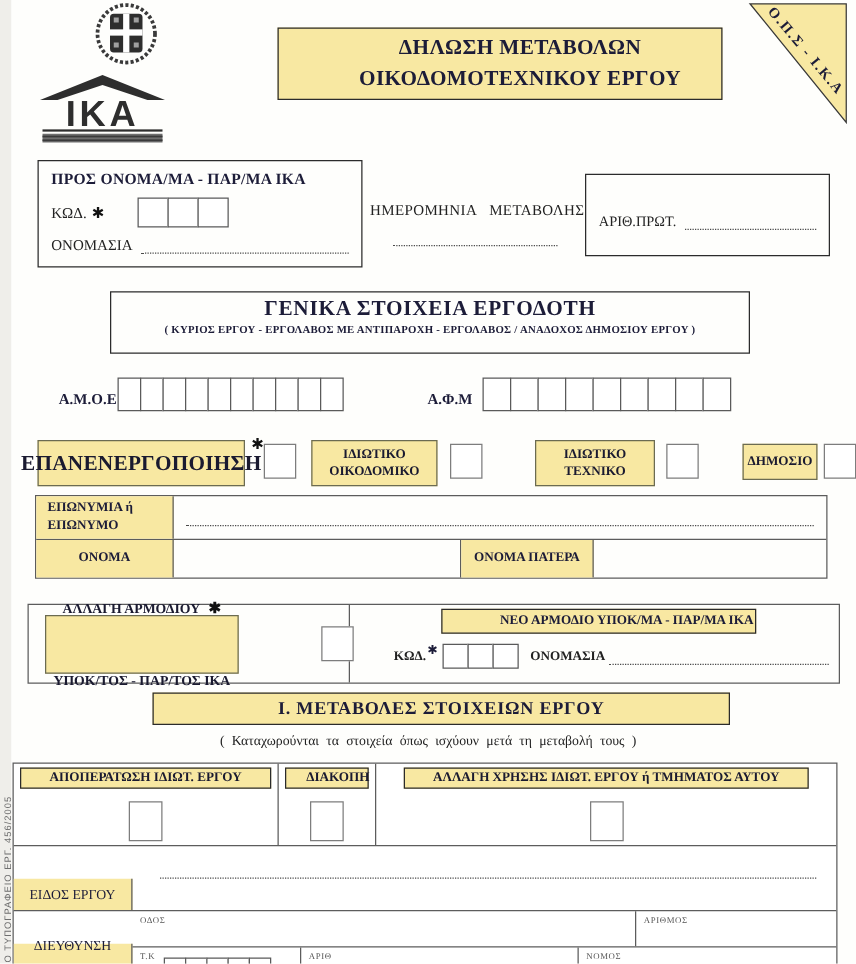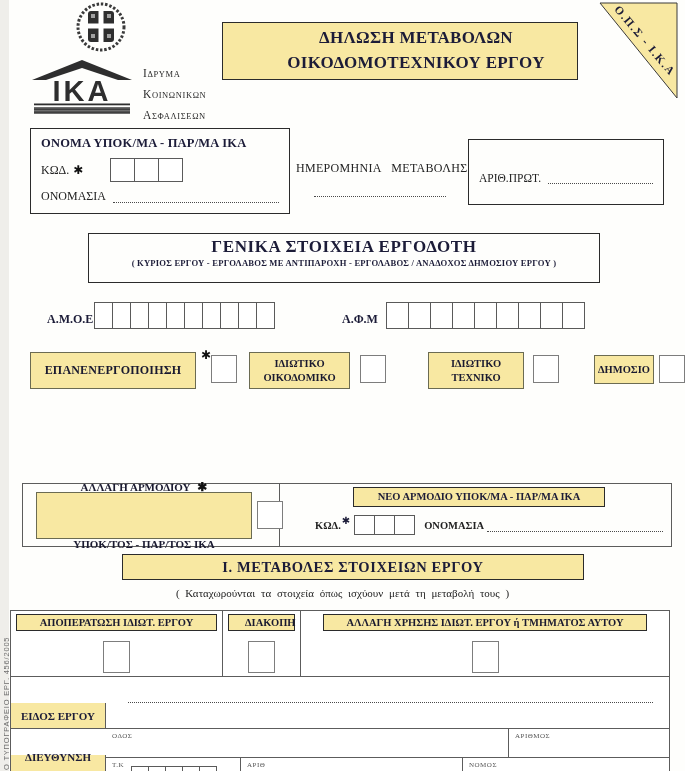--- a/index.html
+++ b/index.html
@@ -59,61 +59,61 @@
   .genika .g2 { font-weight:bold; font-size:8.6px; letter-spacing:.2px; margin-top:1px; }
 
   .amoe-label { position:absolute; left:47px; top:312px; font-weight:bold; font-size:12px; }
   .amoe-cells { position:absolute; left:95px; top:302px; }
   .afm-label  { position:absolute; left:342px; top:312px; font-weight:bold; font-size:12px; }
   .afm-cells  { position:absolute; left:387px; top:302px; }
 
   .ylab { background:var(--yellow); border:1px solid #6b6b52; box-sizing:border-box;
     display:flex; flex-direction:column; align-items:center; justify-content:center;
     text-align:center; font-weight:bold; color:#1a1a30; }
-  .react { left:30px; top:352px; width:166px; height:37px; font-size:12px; letter-spacing:.2px; }
+  .react { left:30px; top:352px; width:166px; height:37px; font-size:17px; letter-spacing:.2px; }
   .oik   { left:249px; top:352px; width:101px; height:37px; font-size:10.5px; line-height:1.3; }
   .tex   { left:428px; top:352px; width:96px;  height:37px; font-size:10.5px; line-height:1.3; }
   .dim   { left:594px; top:355px; width:60px;  height:29px; font-size:10.5px; }
   .chk { position:absolute; width:26px; height:28px; border:1px solid #7d7d7d; background:#fff; box-sizing:border-box; }
 
   .ntable { position:absolute; left:28px; top:396px; width:634px; border:1px solid #5c5c5c; box-sizing:border-box; }
   .nrow { display:flex; border-bottom:1px solid #5c5c5c; }
   .nrow:last-child { border-bottom:none; }
   .ncell { border-right:1px solid #5c5c5c; box-sizing:border-box; display:flex; align-items:center; }
   .ncell:last-child { border-right:none; }
   .ncell.fill { flex:1; }
   .ylab-cell { background:var(--yellow); font-weight:bold; font-size:10.5px; line-height:1.3;
     flex-direction:column; justify-content:center; }
   .ylab-cell.left { align-items:flex-start; padding-left:9px; }
 
   
   .allagi { position:absolute; left:22px; top:483px; width:650px; height:64px; border:1px solid #5c5c5c; box-sizing:border-box; }
   .allagi .divider { position:absolute; left:256px; top:0; width:1px; height:100%; background:#5c5c5c; }
-  .allagi-lab { position:absolute; left:13px; top:8px; width:216px; height:47px; font-size:11px; line-height:1.55;gap:40px; }
+  .allagi-lab { position:absolute; left:13px; top:8px; width:155px; height:47px; font-size:11px; line-height:1.55;gap:40px; }
   .neo-bar { position:absolute; left:330px; top:3px; width:252px; height:20px; background:var(--yellow);
-    border:1px solid #2b2b2b; box-sizing:border-box; text-align:center; font-weight:bold; font-size:10.5px; line-height:18px; }
+    border:1px solid #2b2b2b; box-sizing:border-box; font-weight:bold; font-size:10.5px; line-height:18px;padding-left:46px; }
   .neo-row { position:absolute; left:292px; top:31px; width:348px; display:flex; align-items:center; }
   .neo-row .lbl { font-size:10.5px; font-weight:bold; }
   .neo-row .sup { font-size:10px; position:relative; top:-5px; margin:0 5px 0 1px; }
 
   
   .sec1-title { position:absolute; left:122px; top:554px; width:462px; height:26px;
     text-align:center; font-weight:bold; font-size:14.5px; letter-spacing:.6px; line-height:24px;
     background:var(--yellow); border:1px solid #2b2b2b; box-sizing:border-box; }
   .sec1-sub { position:absolute; left:0; top:587px; width:685px; text-align:center; font-size:11px; color:#222; word-spacing:3px; }
 
   .ltable { position:absolute; left:10px; top:610px; width:660px; border:1px solid #5c5c5c; box-sizing:border-box; background:#fff; }
   .lrow { display:flex; border-bottom:1px solid #5c5c5c; }
   .lcell { border-right:1px solid #5c5c5c; box-sizing:border-box; position:relative; }
   .lcell:last-child { border-right:none; }
   .hdr-badge { margin:3px 5px 0 5px; background:var(--yellow); border:1px solid #2b2b2b;
     text-align:center; font-weight:bold; font-size:10.5px; padding:2px 16px; color:#1a1a30; }
   .cbx { width:25px; height:30px; border:1px solid #7d7d7d; background:#fff; margin:10px auto 0 auto; }
   .ylab-big { background:var(--yellow); display:flex; flex-direction:column; justify-content:center;
-    align-items:center; font-weight:bold; font-size:11px; border-right:1px solid #5c5c5c; box-sizing:border-box;margin-top:26px; }
+    align-items:center; font-weight:normal; font-size:11px; border-right:1px solid #5c5c5c; box-sizing:border-box;margin-top:26px; }
   .tiny { font-size:7px; color:#555; position:absolute; top:3px; left:6px; letter-spacing:.5px;text-align:right; }
   .eidos-dots { position:absolute; left:22px; right:16px; top:24px; border-bottom:1.3px dotted #4a4a4a; height:1px; }
 </style>
 </head>
 <body>
 
 <div class="page">
   <div class="edge"></div>
   <div class="side-note">Ο ΤΥΠΟΓΡΑΦΕΙΟ  ΕΡΓ.  456/2005</div>
 
@@ -129,38 +129,33 @@
   </svg>
 
   <svg class="ika-logo" width="104" height="58" viewBox="0 0 104 58">
     <polygon points="2,23 52,3 102,23 88,23 52,11 16,23" fill="#2e2e2e"></polygon>
     <text x="52" y="44" text-anchor="middle" font-family="Liberation Sans, sans-serif" font-weight="bold" font-size="29" letter-spacing="3" fill="#2e2e2e">ΙΚΑ</text>
     <rect x="4" y="46.5" width="96" height="1.8" fill="#2e2e2e"></rect>
     <rect x="4" y="50" width="96" height="7" fill="#6e6e6e"></rect>
     <rect x="4" y="51.5" width="96" height="1.4" fill="#3a3a3a"></rect>
     <rect x="4" y="54.5" width="96" height="1.4" fill="#3a3a3a"></rect>
   </svg>
-  <div class="inst">
-    <div>ΙΔΡΥΜΑ</div>
-    <div>ΚΟΙΝΩΝΙΚΩΝ</div>
-    <div>ΑΣΦΑΛΙΣΕΩΝ</div>
-  </div>
 
   <div class="title-box yellow bx">
     <div>ΔΗΛΩΣΗ ΜΕΤΑΒΟΛΩΝ</div>
     <div>ΟΙΚΟΔΟΜΟΤΕΧΝΙΚΟΥ ΕΡΓΟΥ</div>
   </div>
 
   <svg class="corner" width="92" height="104" viewBox="0 0 92 104">
     <polygon points="7,3 84,3 84,98" fill="#f8e8a2" stroke="#3a3a3a" stroke-width="1"></polygon>
     <text x="49" y="43" text-anchor="middle" transform="rotate(50 49 43)" font-size="11.5" font-weight="bold" letter-spacing="1.5" fill="#1c1c38">Ο.Π.Σ - Ι.Κ.Α</text>
   </svg>
 
   <div class="pros-box bx">
-    <div class="pros-title">ΟΝΟΜΑ ΥΠΟΚ/ΜΑ - ΠΑΡ/ΜΑ  ΙΚΑ</div>
+    <div class="pros-title">ΠΡΟΣ ΟΝΟΜΑ/ΜΑ - ΠΑΡ/ΜΑ  ΙΚΑ</div>
     <div class="row">
       <span class="lbl">ΚΩΔ.</span>
       <span class="ast">✱</span>
       <div class="cells c24" style="margin-left:28px">
           <div></div>
           <div></div>
           <div></div>
         </div>
     </div>
     <div class="row">
@@ -222,20 +217,37 @@
 
   <div class="ylab tex abs">
     <div>ΙΔΙΩΤΙΚΟ</div>
     <div>ΤΕΧΝΙΚΟ</div>
   </div>
   <div class="chk" style="left:533px; top:355px"></div>
 
   <div class="ylab dim abs">ΔΗΜΟΣΙΟ</div>
   <div class="chk" style="left:659px; top:355px"></div>
 
+  <div class="ntable">
+    <div class="nrow" style="height:34px">
+      <div class="ncell ylab-cell left" style="width:110px">
+        <div>ΕΠΩΝΥΜΙΑ ή</div>
+        <div>ΕΠΩΝΥΜΟ</div>
+      </div>
+      <div class="ncell fill" style="padding:0 10px">
+        <div class="dotline" style="margin-left:0"></div>
+      </div>
+    </div>
+    <div class="nrow" style="height:30px">
+      <div class="ncell ylab-cell" style="width:110px">ΟΝΟΜΑ</div>
+      <div class="ncell" style="width:230px"></div>
+      <div class="ncell ylab-cell" style="width:106px">ΟΝΟΜΑ ΠΑΤΕΡΑ</div>
+      <div class="ncell fill"></div>
+    </div>
+  </div>
 
   <div class="allagi">
     <div class="divider"></div>
     <div class="ylab allagi-lab">
       <div><span>ΑΛΛΑΓΗ  ΑΡΜΟΔΙΟΥ</span> <span class="ast">✱</span></div>
       <div>ΥΠΟΚ/ΤΟΣ - ΠΑΡ/ΤΟΣ  ΙΚΑ</div>
     </div>
     <div class="chk" style="left:234px; top:17px"></div>
     <div class="neo-bar">ΝΕΟ ΑΡΜΟΔΙΟ  ΥΠΟΚ/ΜΑ - ΠΑΡ/ΜΑ  ΙΚΑ</div>
     <div class="neo-row">

